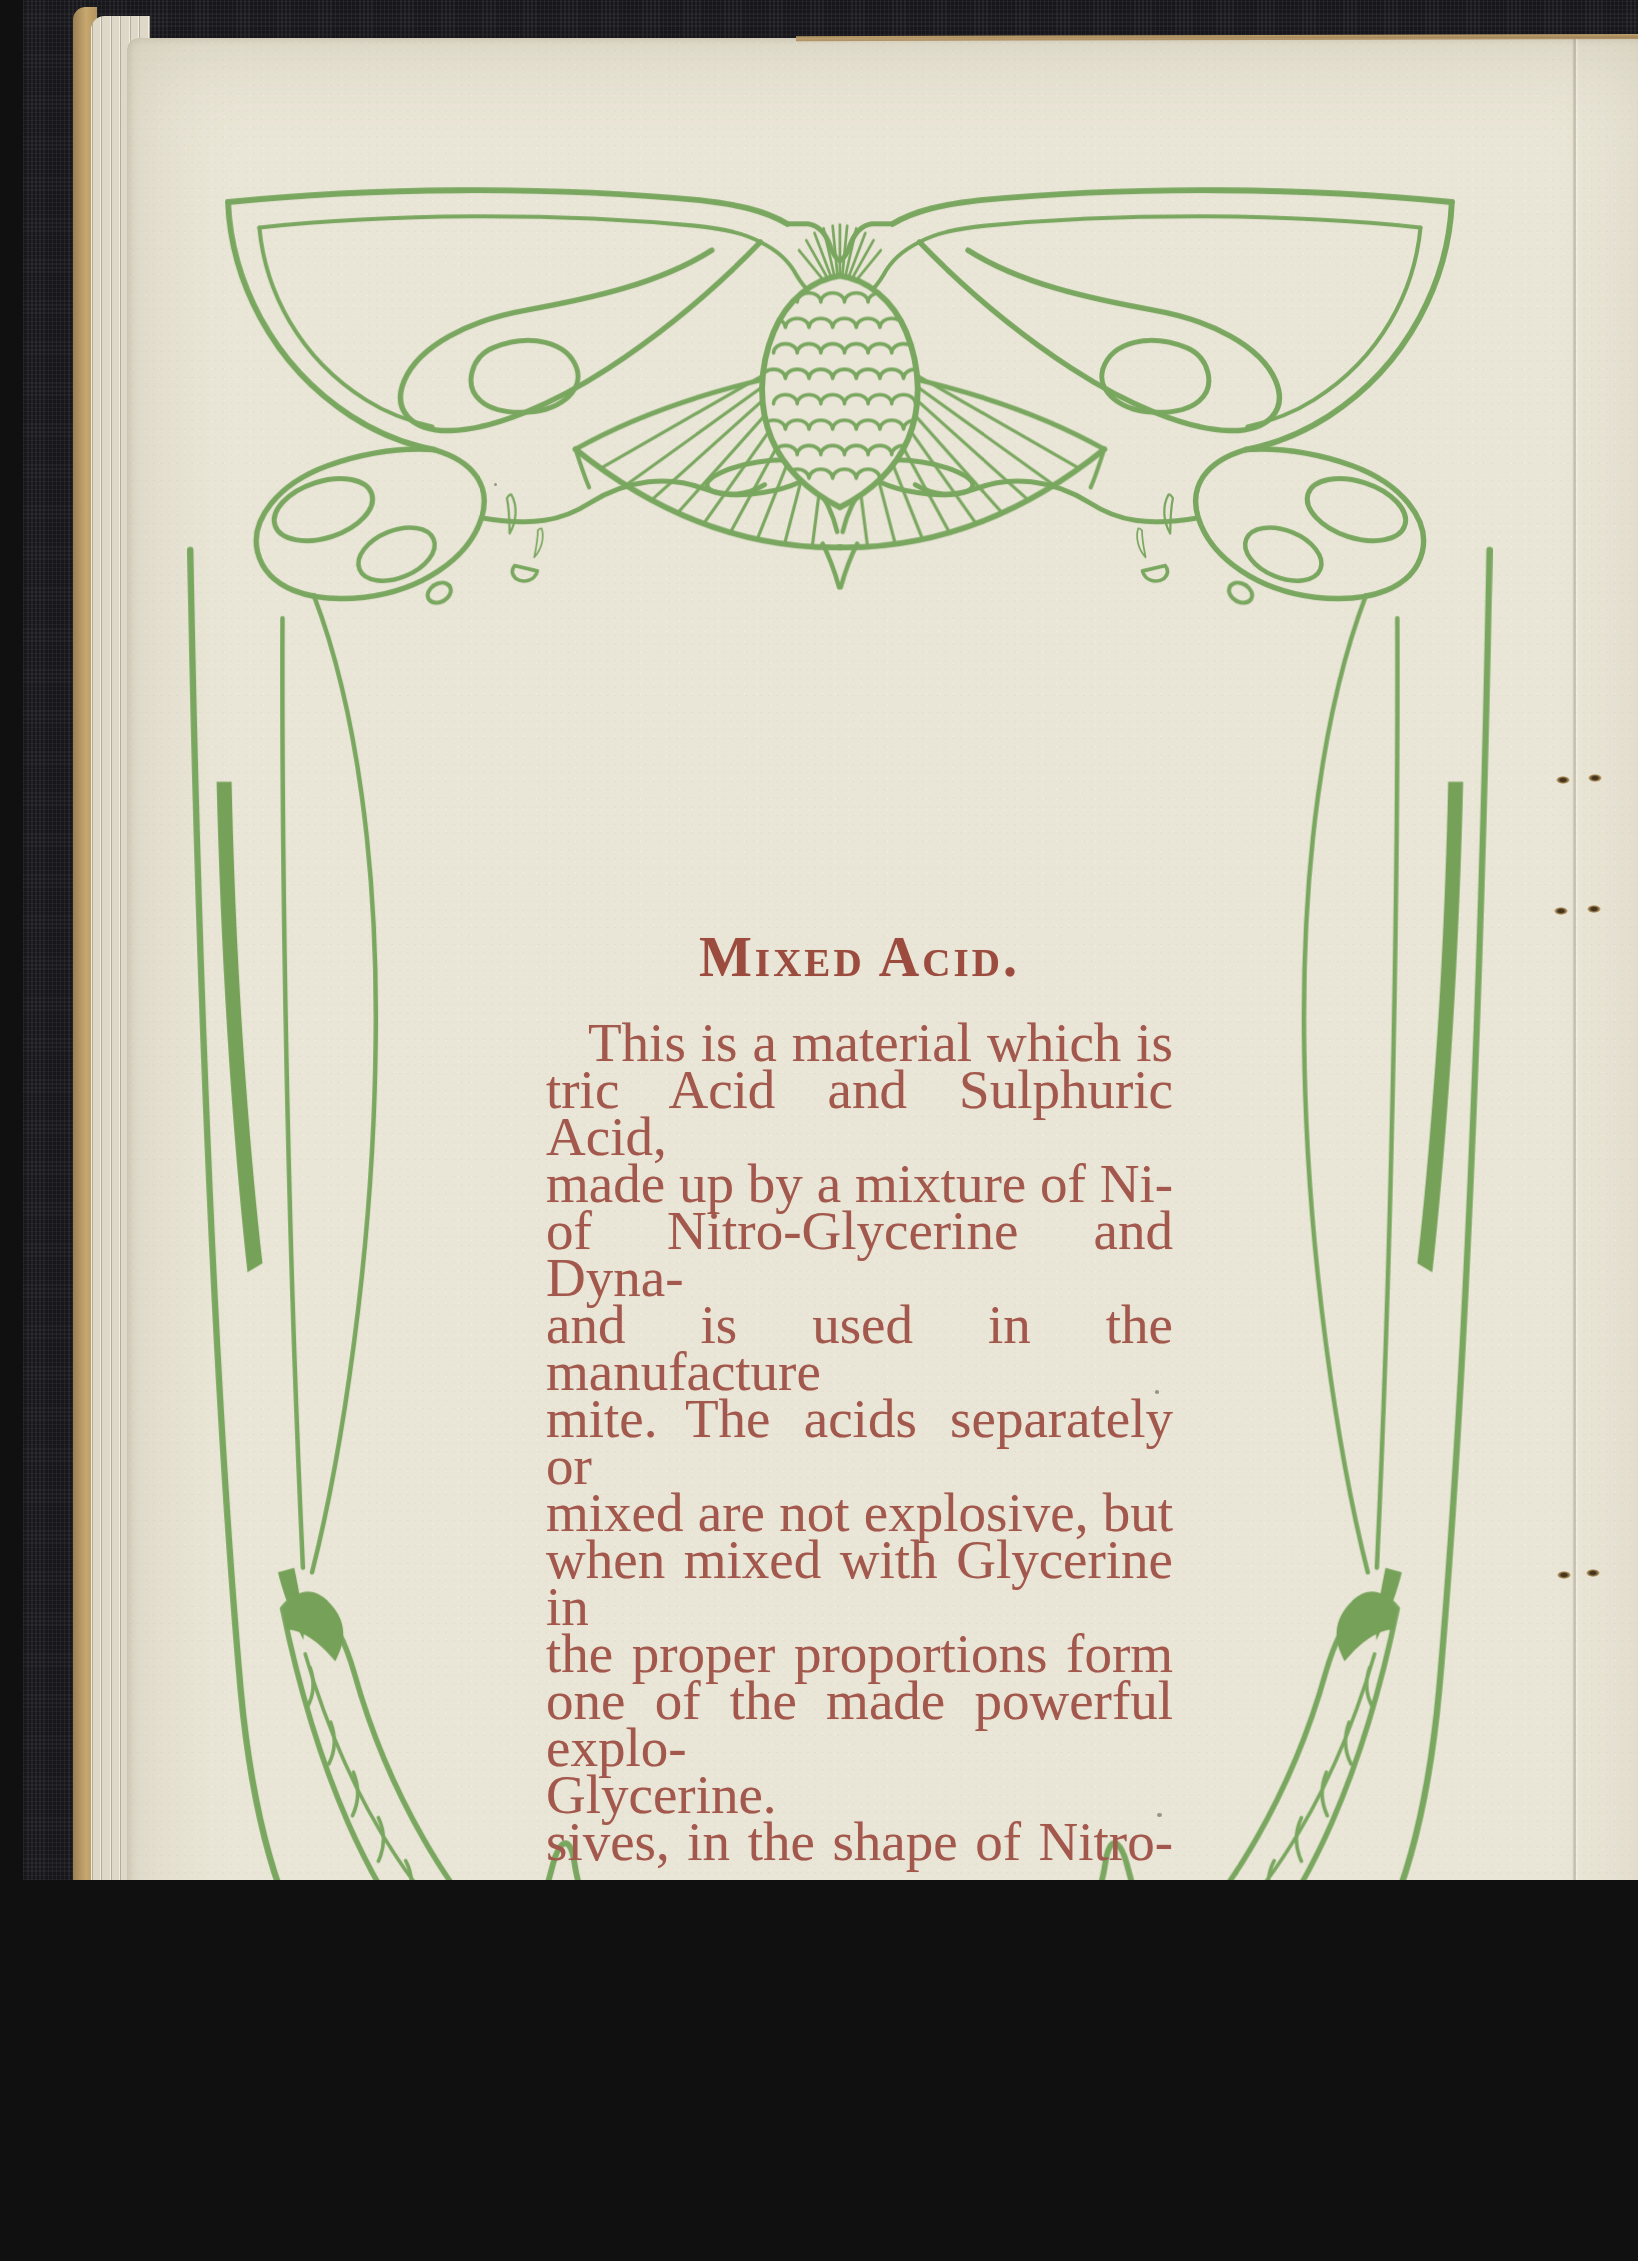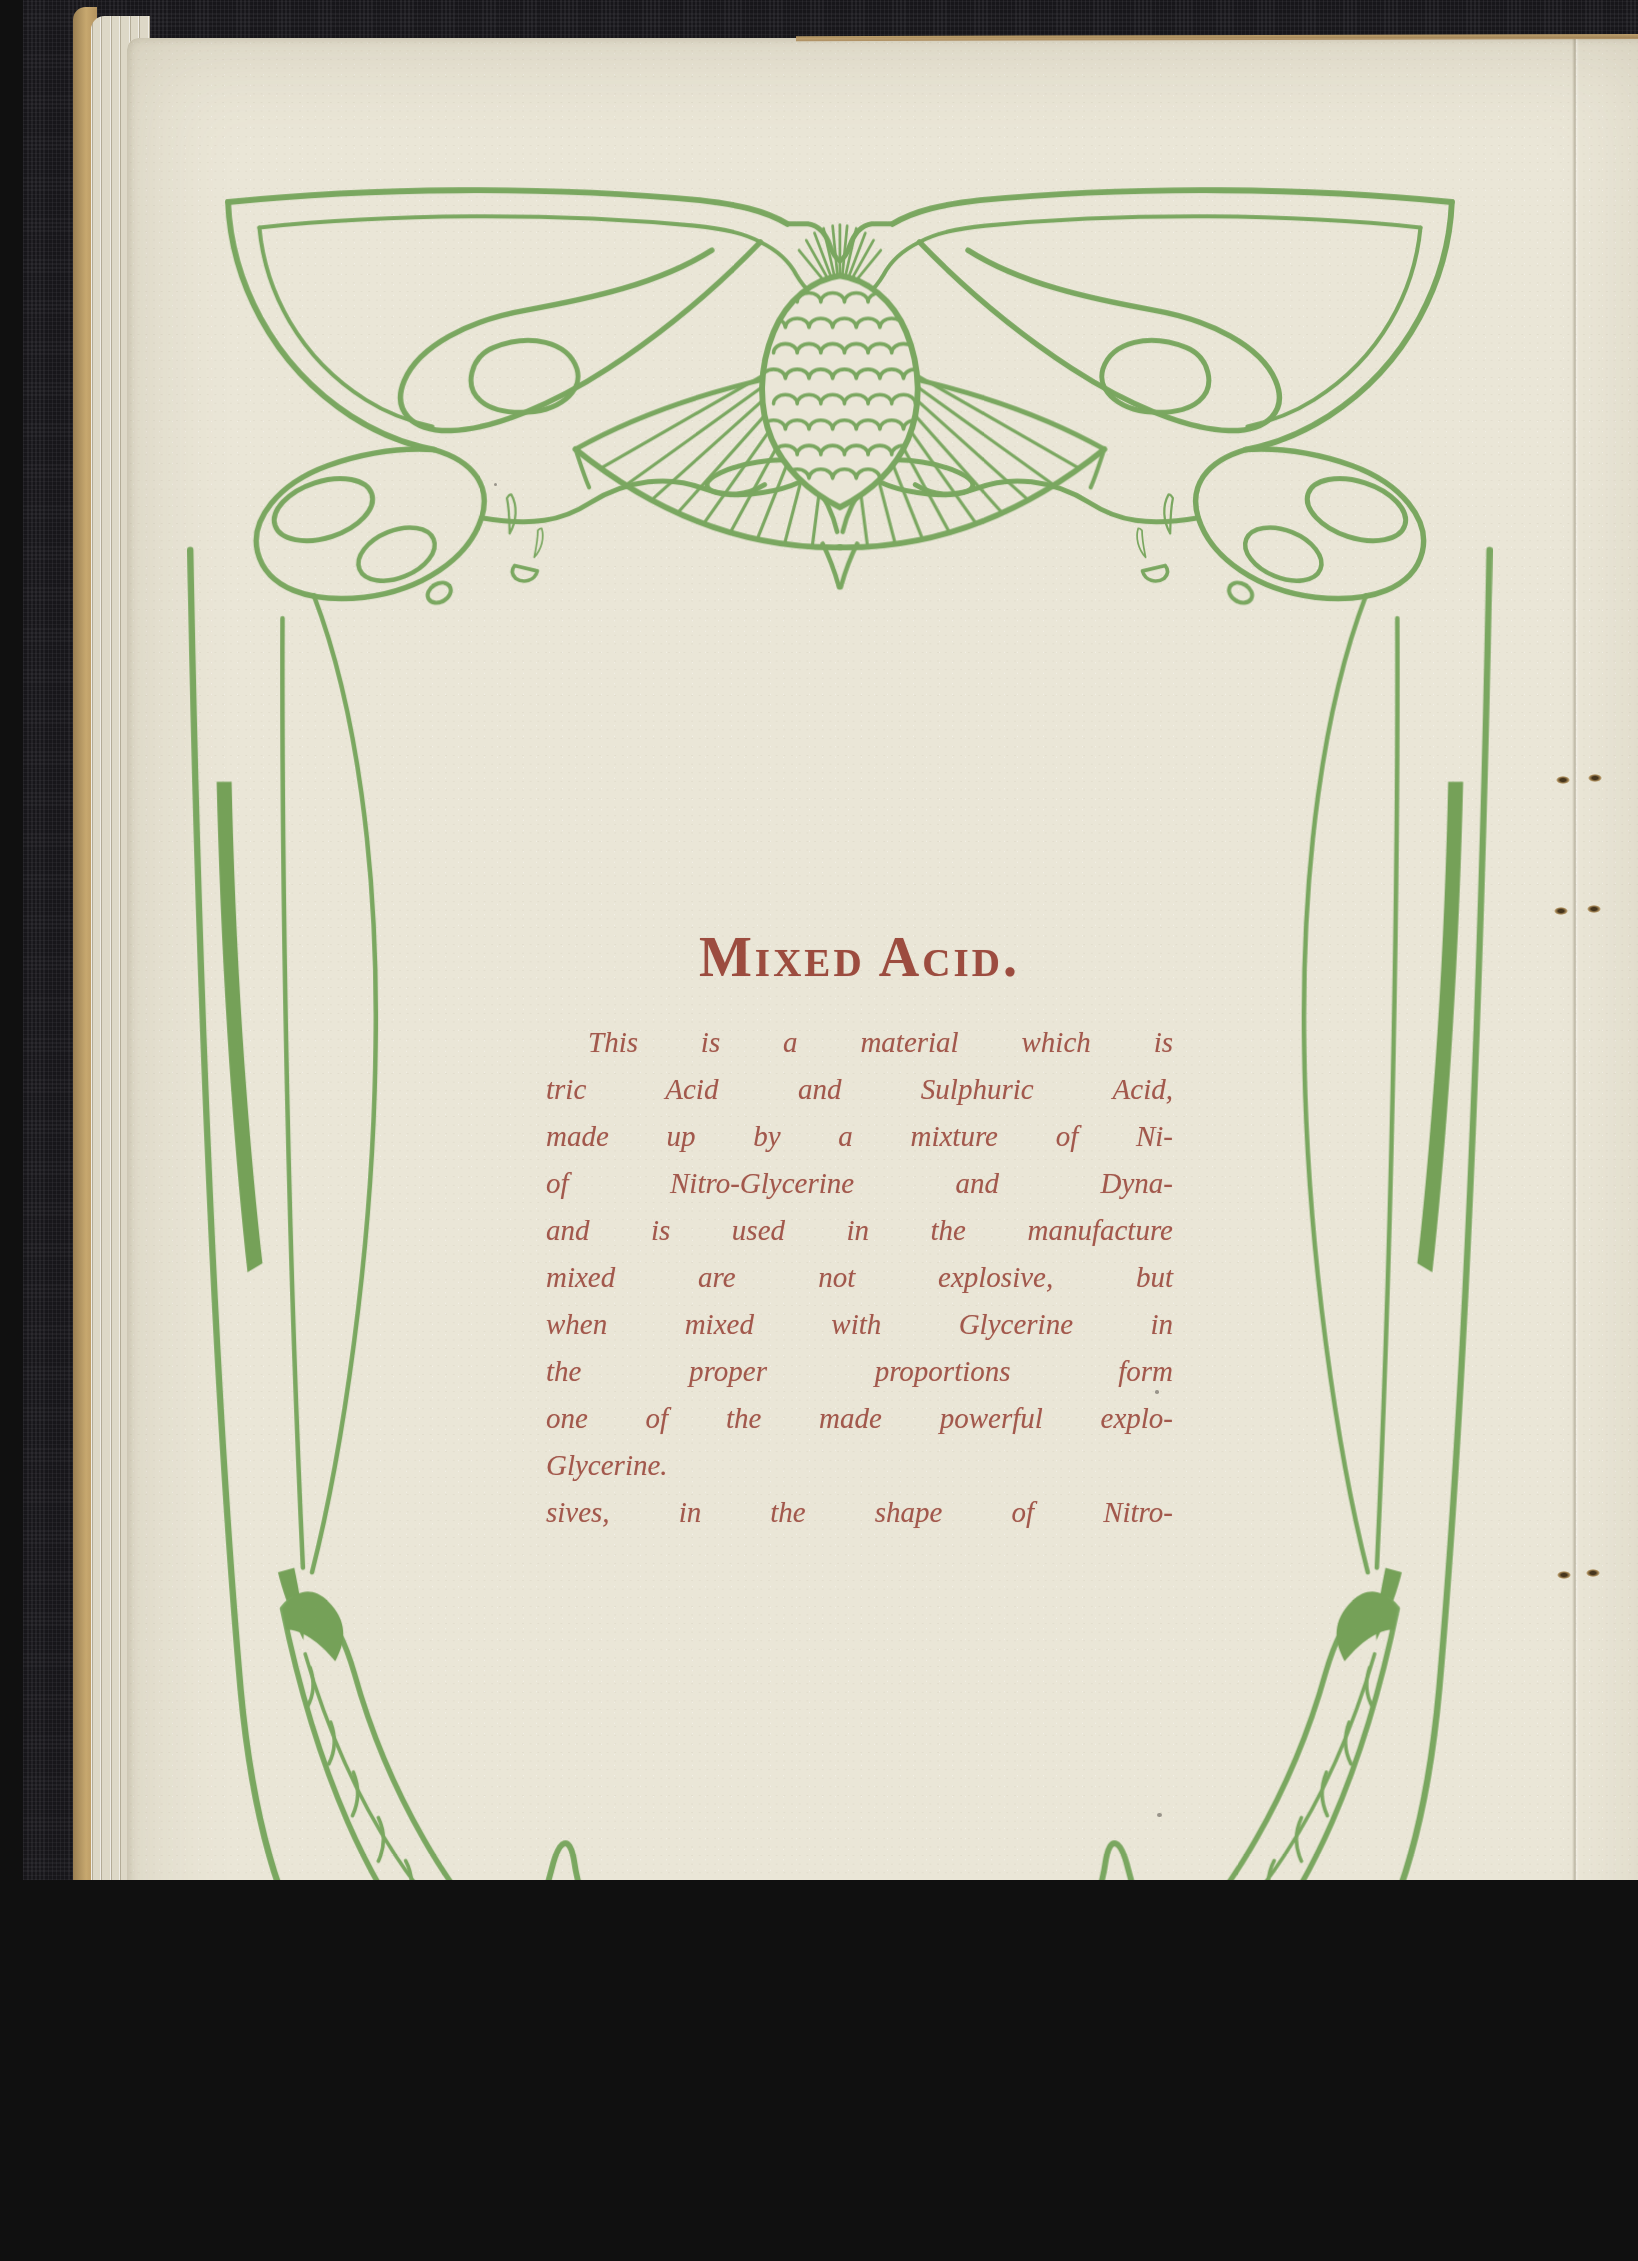--- a/index.html
+++ b/index.html
@@ -55,23 +55,22 @@
   .speck{position:absolute;border-radius:50%;background:#55504a;opacity:.55;}
   .ornament{position:absolute;left:150px;top:181px;width:1322px;height:1922px;}
   .title{
     position:absolute;left:523px;top:889px;width:627px;
     font-size:56px;line-height:1.1;letter-spacing:.055em;
     font-variant:small-caps;text-align:center;
     color:#9c4c3f;text-shadow:0 0 0.9px rgba(156,76,63,.35);
   }
   .para{
     position:absolute;left:523px;top:1019px;width:627px;
-    font-size:29px;line-height:47px;color:#a2584c;
+    font-size:55px;line-height:47px;color:#a2584c;
     text-shadow:0 0 0.9px rgba(162,88,76,.3);
-    font-style:italic;
   }
   .pline{text-align:justify;text-align-last:justify;white-space:normal;}
   .pline.first{text-indent:42px;}
   .pline.last{text-align-last:left;}
 </style>
 </head>
 <body>
 
 <div id="screenshot-root">
 
@@ -231,20 +230,21 @@
   </svg>
 
   <h1 class="title">Mixed Acid.</h1>
 
   <div class="para">
     <div class="pline first">This is a material which is</div>
     <div class="pline">tric Acid and Sulphuric Acid,</div>
     <div class="pline">made up by a mixture of Ni-</div>
     <div class="pline">of Nitro-Glycerine and Dyna-</div>
     <div class="pline">and is used in the manufacture</div>
+    <div class="pline">mite. The acids separately or</div>
     <div class="pline">mixed are not explosive, but</div>
     <div class="pline">when mixed with Glycerine in</div>
     <div class="pline">the proper proportions form</div>
     <div class="pline">one of the made powerful explo-</div>
     <div class="pline last">Glycerine.</div>
     <div class="pline">sives, in the shape of Nitro-</div>
   </div>
 
 </div>
 

